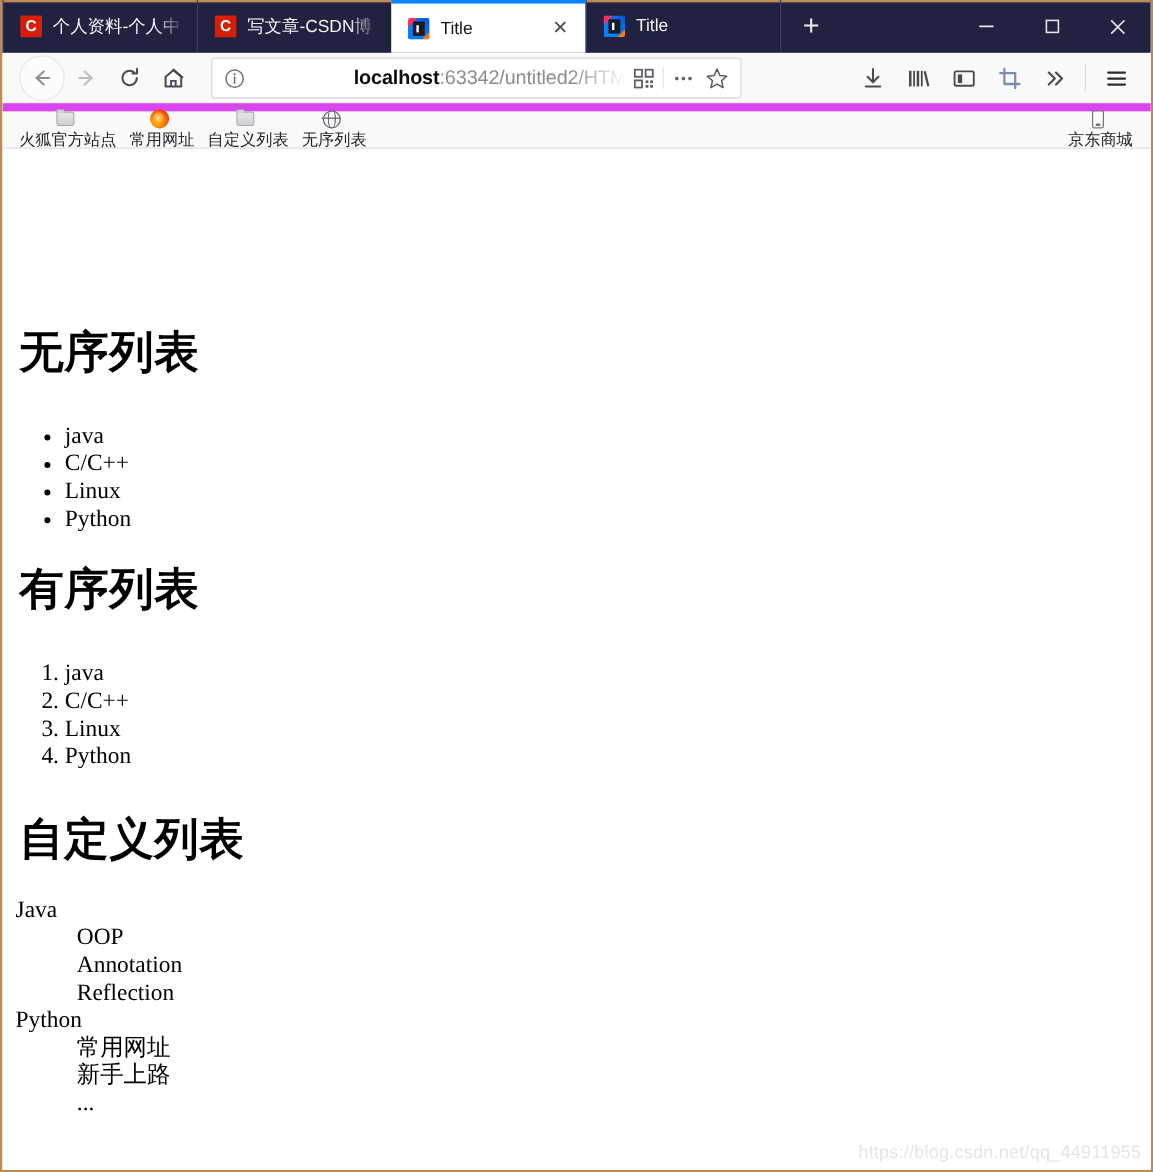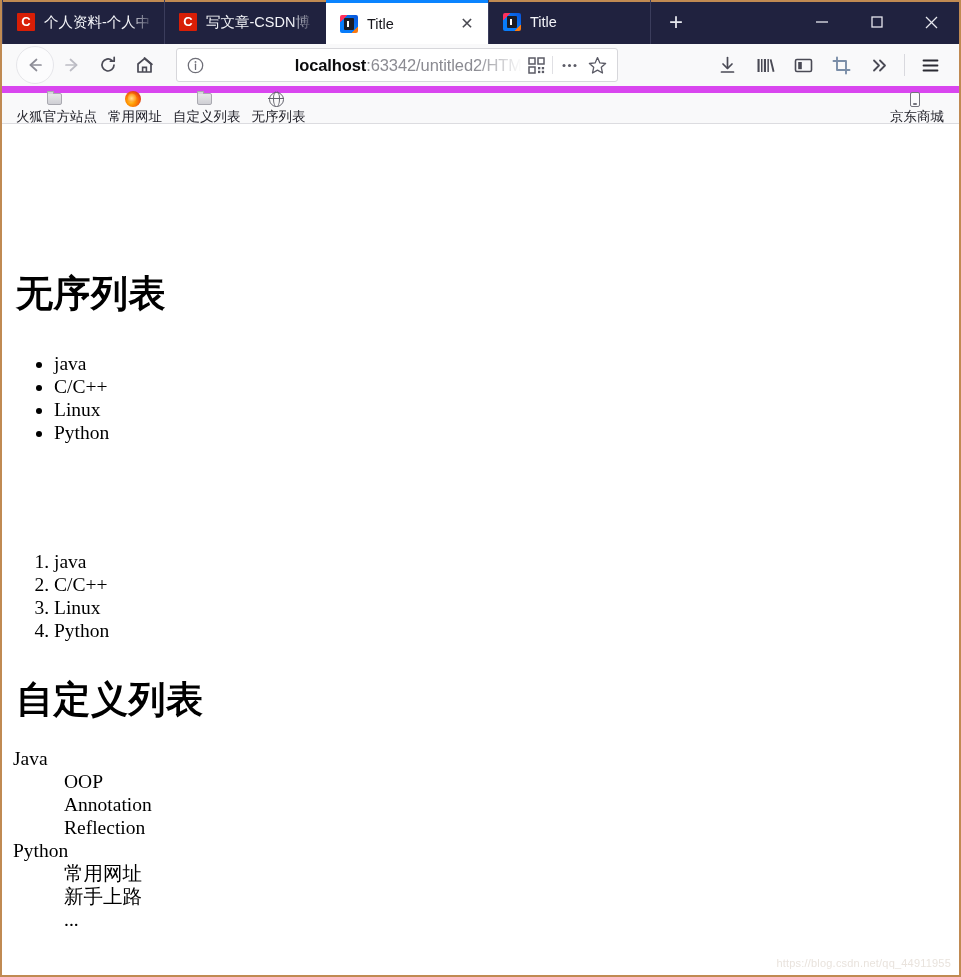--- a/index.html
+++ b/index.html
@@ -387,21 +387,21 @@
     line-height: 23px;
   }
   dl.doc-dl dt { margin: 0; padding: 0; }
   dl.doc-dl dd { margin: 0 0 0 51px; padding: 0; }
 
   #watermark {
     position: absolute;
     right: 8px;
     bottom: 6px;
     font-family: "Liberation Sans", sans-serif;
-    font-size: 11px;
+    font-size: 15px;
     color: #e9e3dd;
     letter-spacing: 0.2px;
     user-select: none;
   }
 </style>
 </head>
 <body>
 
 <div id="browser-window">
 
@@ -605,20 +605,21 @@
   <div id="page-content">
 
     <h2 id="h-unordered" class="section-title">无序列表</h2>
     <ul class="doc-list">
       <li>java</li>
       <li>C/C++</li>
       <li>Linux</li>
       <li>Python</li>
     </ul>
 
+    <h2 id="h-ordered" class="section-title">有序列表</h2>
     <ol class="doc-list">
       <li>java</li>
       <li>C/C++</li>
       <li>Linux</li>
       <li>Python</li>
     </ol>
 
     <h2 id="h-custom" class="section-title">自定义列表</h2>
     <dl class="doc-dl">
       <dt>Java</dt>

